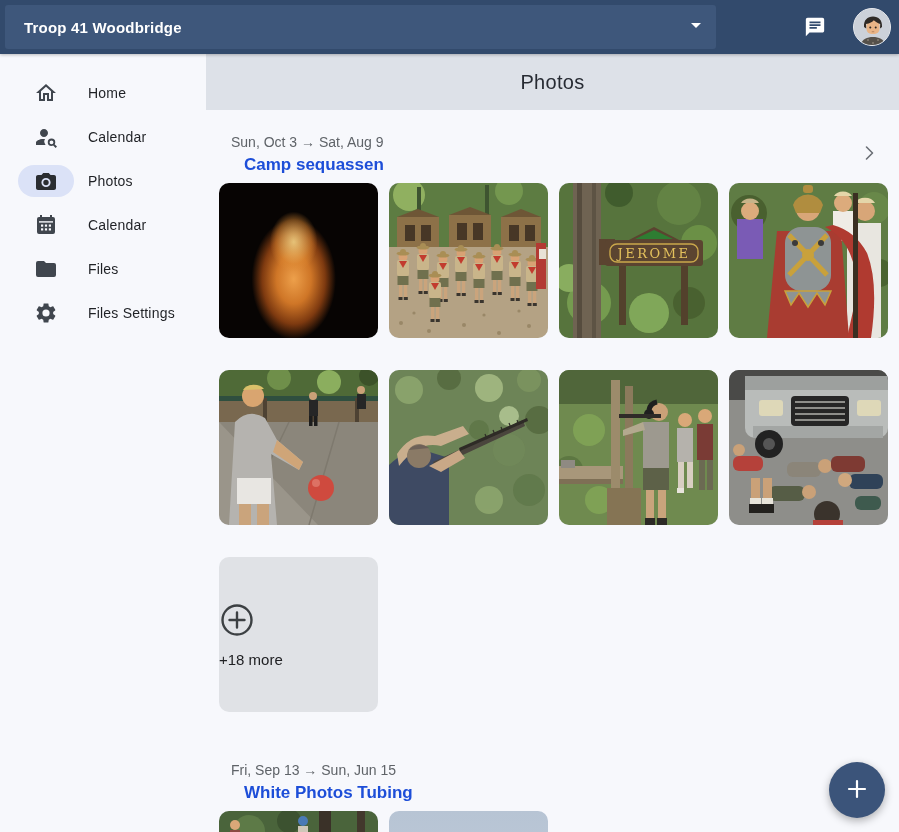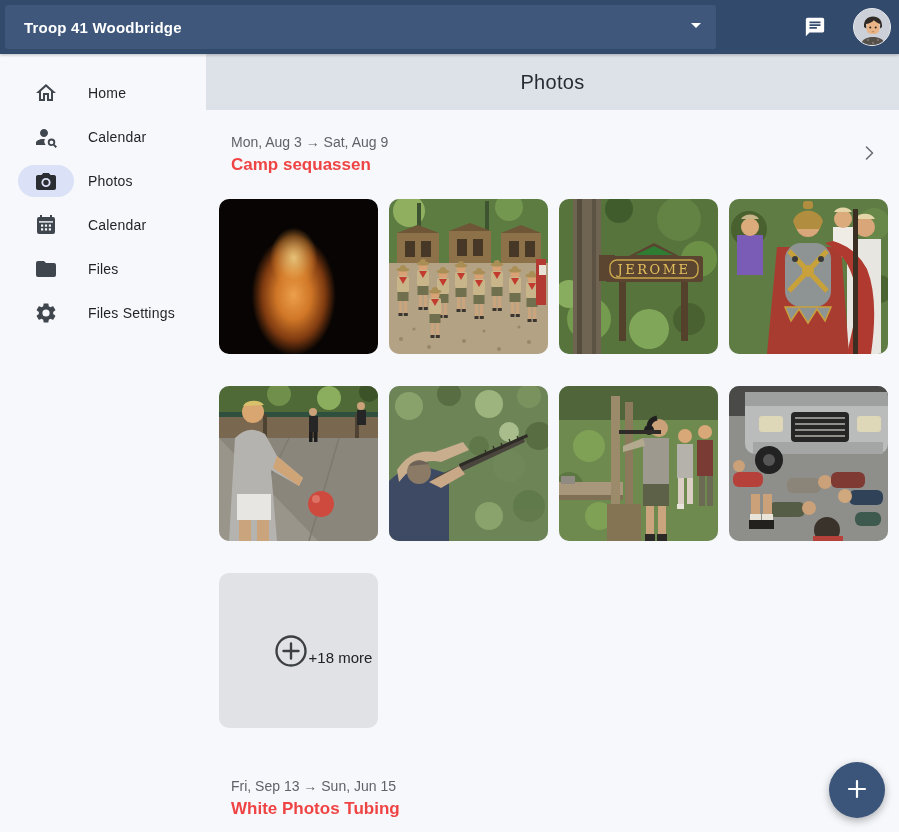--- a/index.html
+++ b/index.html
@@ -34,37 +34,37 @@
   .main { position:absolute; left:206px; top:54px; right:0; bottom:0; overflow:hidden; }
   .page-header { height:56px; background:#dde1e8; display:flex; align-items:center;
     justify-content:center; }
   .page-header h1 { font-size:20px; font-weight:400; color:#272b33; letter-spacing:.3px; }
 
   .section { margin-top:24px; }
   .section + .section { margin-top:50px; }
   .section-head { display:flex; align-items:center; justify-content:space-between;
     padding:0 18px 0 25px; cursor:pointer; }
   .section-dates { font-size:14px; color:#5f6368; margin-bottom:5px; }
-  .section-title { font-size:17px; font-weight:bold; color:#ef4444; }
+  .section-title { font-size:17px; font-weight:bold; color:#1d4ed8;margin-left:13px; }
   .chev { color:#6b6f76; }
 
-  .grid { margin:24px 11px 0 13px; display:grid;
+  .grid { margin:8px 11px 0 13px; display:grid;
     grid-template-columns:repeat(4,159px); gap:32px 11px; }
   .tile { width:159px; height:155px; border-radius:10px; overflow:hidden;
     position:relative; cursor:pointer; background:#dcdee2; }
   .tile svg { display:block; width:100%; height:100%; }
 
   .tile.campfire { background:
     radial-gradient(20% 26% at 47% 38%, rgba(238,206,130,.9) 0%, rgba(224,140,52,.45) 55%, rgba(0,0,0,0) 75%),
     radial-gradient(34% 50% at 47% 62%, #eda04b 0%, #cf7627 32%, #7e3a10 58%, rgba(18,8,2,0) 78%),
     #070403; }
   .tile.sky2 { background:linear-gradient(180deg,#b7c4d4 0%,#c4cfdc 100%); }
 
-  .more-tile { background:#e0e2e6; display:flex; flex-direction:row;
-    align-items:center; justify-content:center;padding-left:48px; }
+  .more-tile { background:#e0e2e6; display:flex; flex-direction:column;
+    align-items:flex-start; justify-content:center; }
   .more-label { margin-top:13px; font-size:15px; color:#202124; }
 
   
   .fab { position:absolute; right:14px; bottom:14px; width:56px; height:56px;
     border-radius:50%; background:#3b547a; border:none; display:flex;
     align-items:center; justify-content:center; cursor:pointer; z-index:40;
     box-shadow:0 3px 8px rgba(0,0,0,.3); }
 </style>
 </head>
 <body>
@@ -188,21 +188,21 @@
 </nav>
 
 <main class="main">
   <div class="page-header">
     <h1>Photos</h1>
   </div>
 
   <section class="section">
     <div class="section-head">
       <div>
-        <div class="section-dates">Mon, Aug 3 → Sat, Aug 9</div>
+        <div class="section-dates">Sun, Oct 3 → Sat, Aug 9</div>
         <div class="section-title">Camp sequassen</div>
       </div>
       <span class="chev">
         <svg width="24" height="24" viewBox="0 0 24 24" fill="none" stroke="#6b6f76" stroke-width="1.6" stroke-linecap="round" stroke-linejoin="round">
             <path d="M9.5 6l6 6-6 6"></path>
           </svg>
       </span>
     </div>
 
     <div class="grid">

